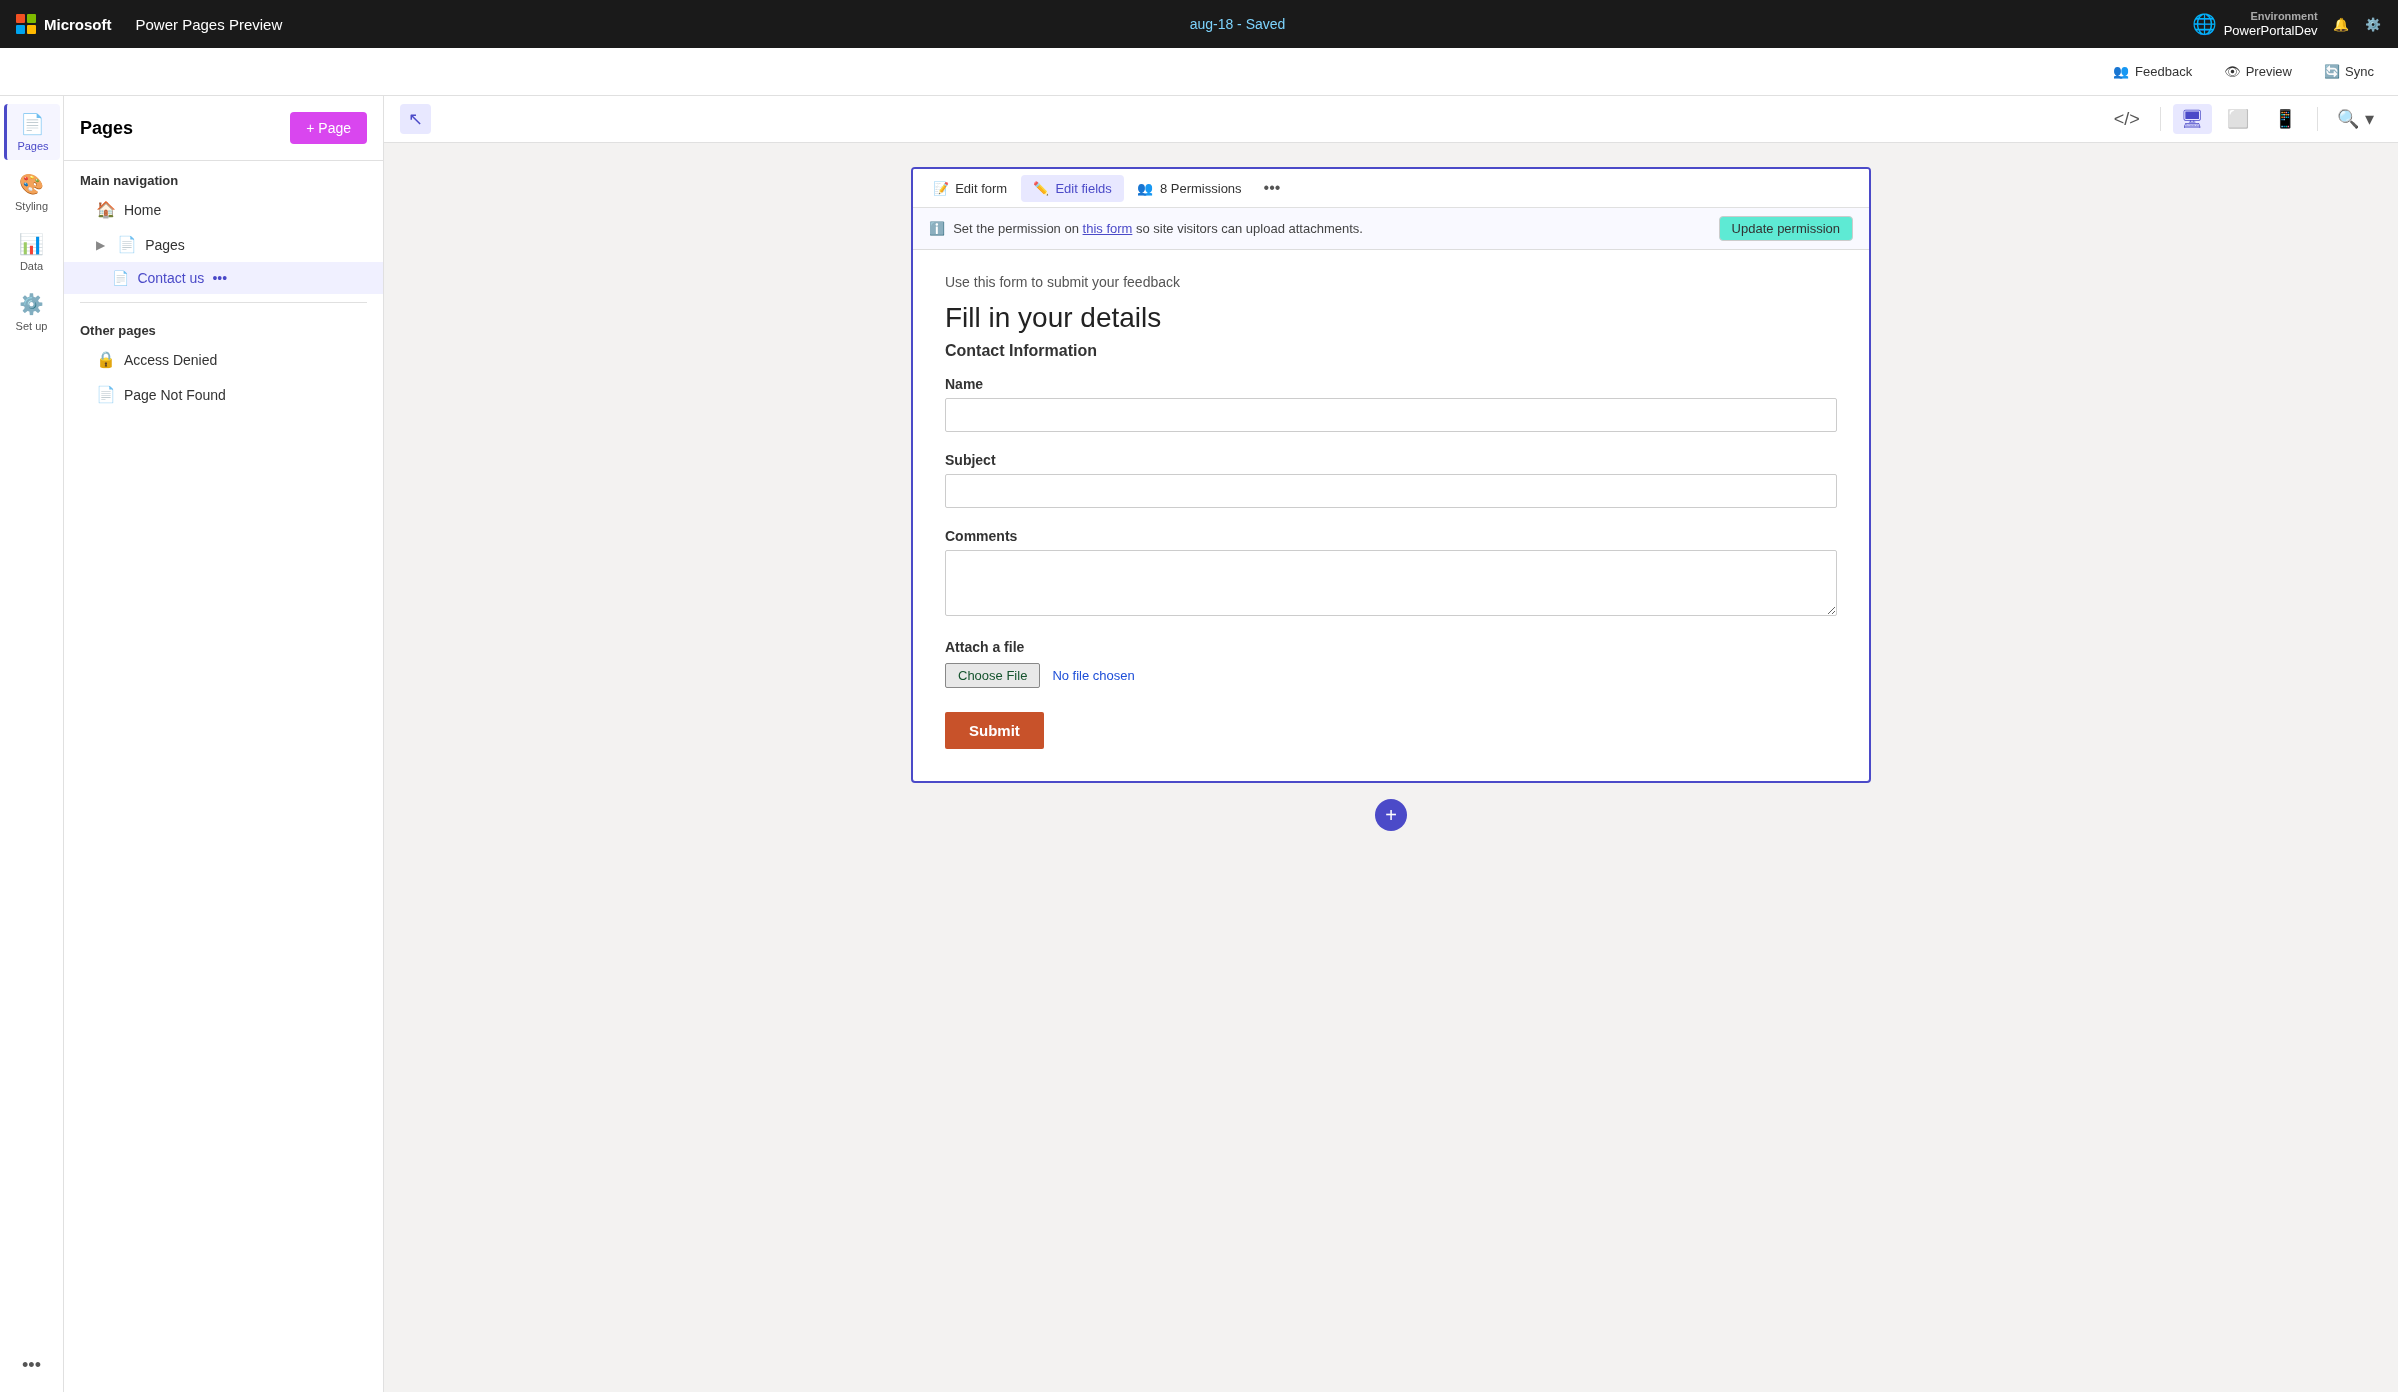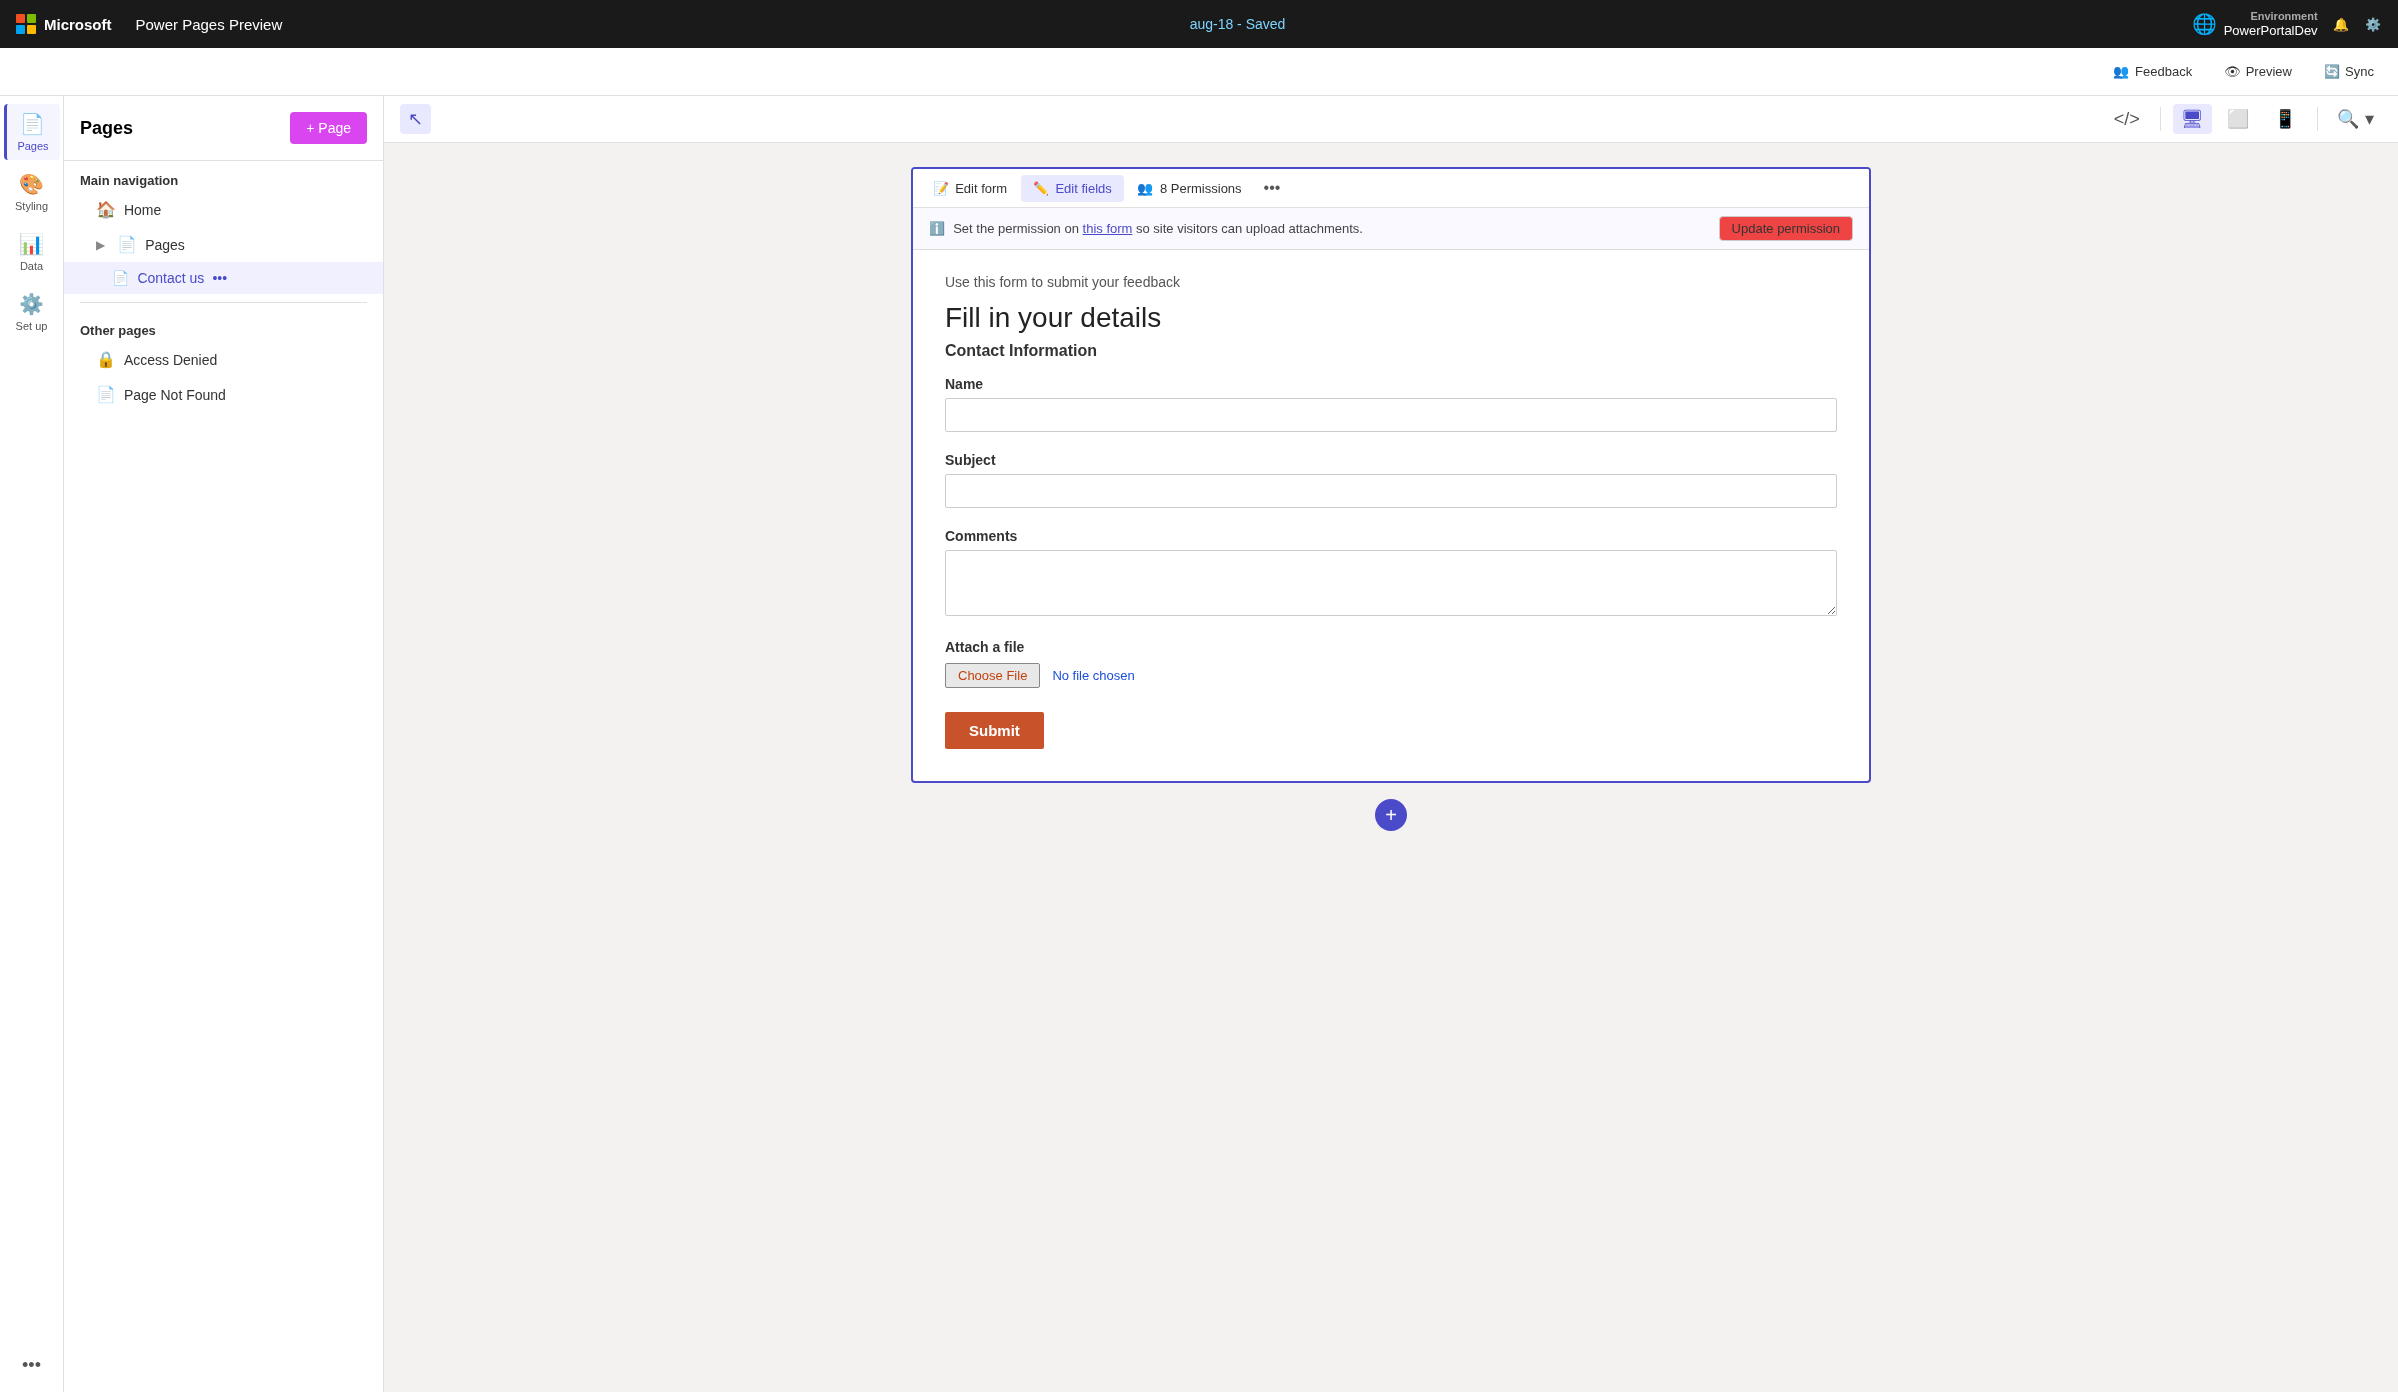--- a/index.html
+++ b/index.html
@@ -121,21 +121,21 @@
 
     
     .perm-notice {
       display: flex; align-items: center; justify-content: space-between;
       background: #f9f9ff; border-bottom: 1px solid #ddd; padding: 8px 16px;
     }
     .perm-notice-text { display: flex; align-items: center; gap: 8px; font-size: 13px; color: #444; }
     .perm-notice-text .info-icon { color: #666; }
     .update-perm-btn {
       padding: 4px 12px; border: 1px solid #ccc; border-radius: 4px;
-      background: #ef4444; cursor: pointer; font-size: 13px; color: #333;
+      background: #5eead4; cursor: pointer; font-size: 13px; color: #333;
     }
 
     
     .form-content { padding: 24px 32px 32px; }
     .form-subtitle { font-size: 14px; color: #555; margin-bottom: 12px; }
     .form-title { font-size: 28px; font-weight: 400; color: #222; margin-bottom: 8px; }
     .form-section-title { font-size: 16px; font-weight: 600; color: #333; margin-bottom: 16px; }
     .form-field { margin-bottom: 20px; }
     .form-field label { display: block; font-size: 14px; font-weight: 600; color: #333; margin-bottom: 6px; }
     .form-field input[type="text"] {
@@ -144,21 +144,21 @@
     }
     .form-field textarea {
       width: 100%; padding: 8px 12px; border: 1px solid #ccc; border-radius: 2px;
       font-size: 14px; outline: none; resize: vertical; min-height: 60px; background: #fff;
     }
     .attach-section { margin-bottom: 24px; }
     .attach-label { font-size: 14px; font-weight: 600; color: #333; margin-bottom: 8px; }
     .file-row { display: flex; align-items: center; gap: 12px; }
     .choose-file-btn {
       padding: 4px 12px; border: 1px solid #888; border-radius: 2px;
-      background: #e8e8e8; cursor: pointer; font-size: 13px; color: #c2410c;
+      background: #e8e8e8; cursor: pointer; font-size: 13px; color: #14532d;
     }
     .no-file-text { font-size: 13px; color: #1d4ed8; }
     .submit-btn {
       padding: 10px 24px; background: #c8522a; color: #fff; border: none;
       border-radius: 2px; cursor: pointer; font-size: 15px; font-weight: 600;
     }
 
     
     .add-section {
       display: flex; justify-content: center; align-items: center; padding: 16px;

